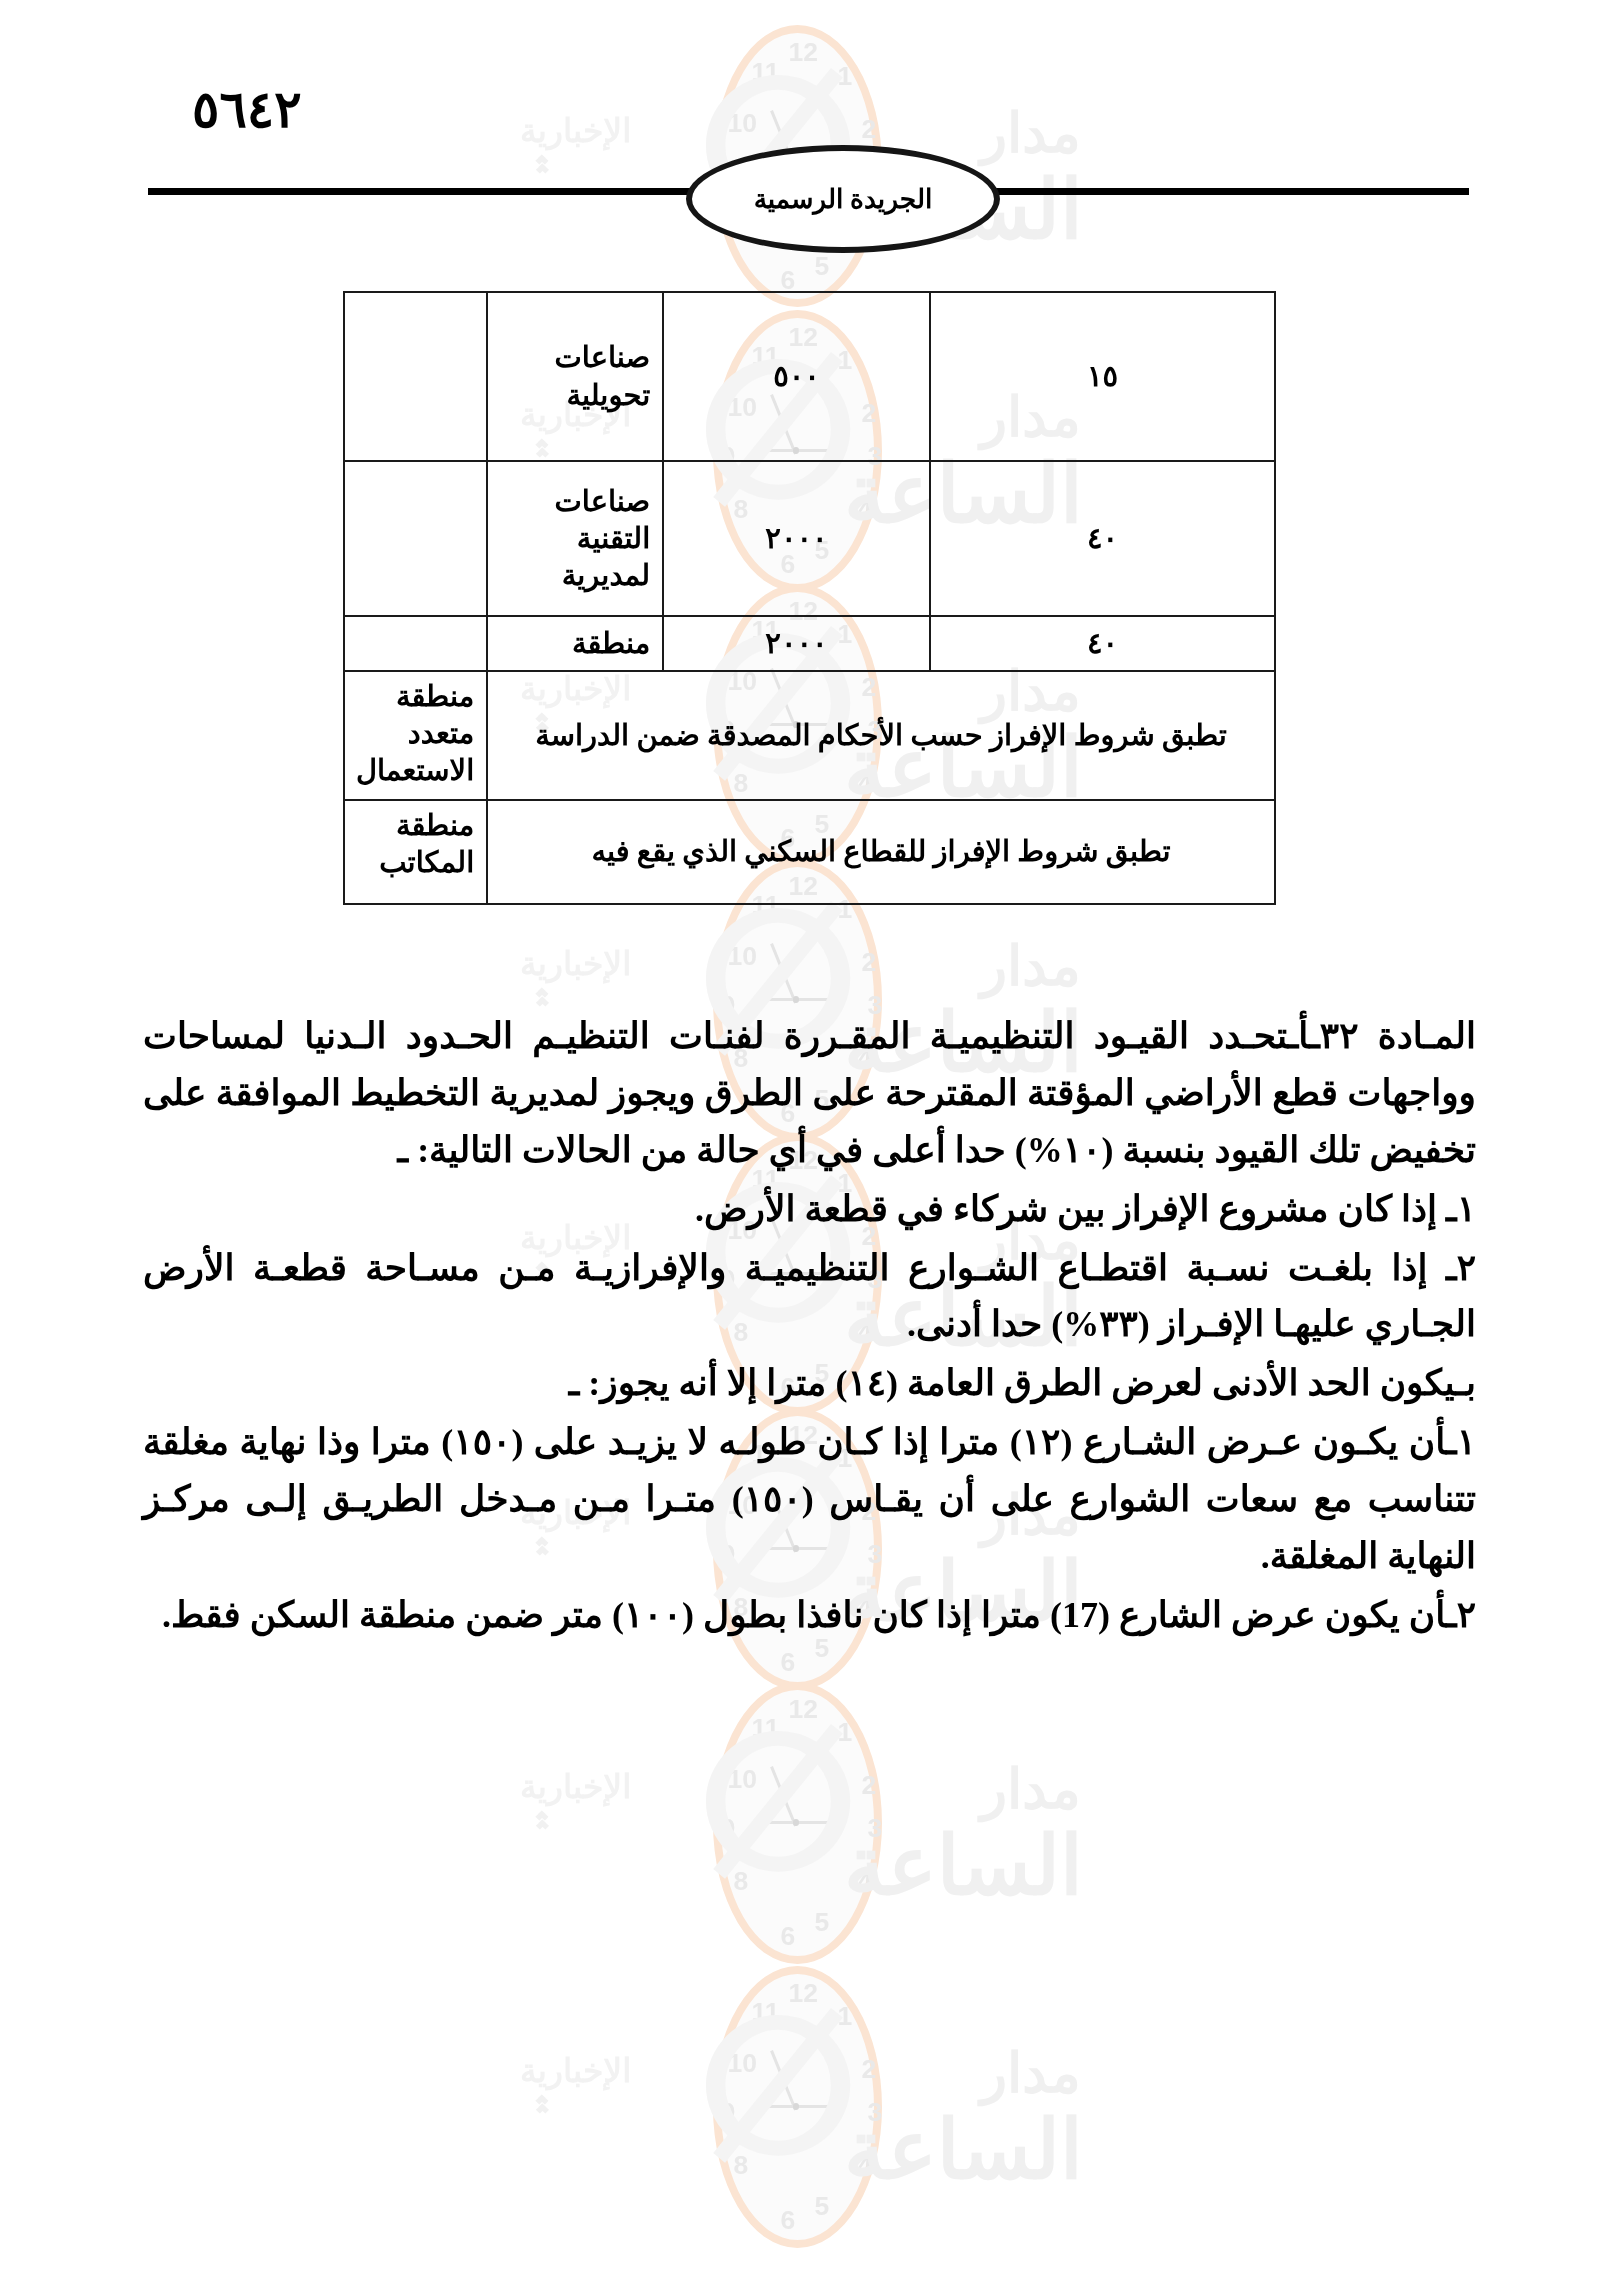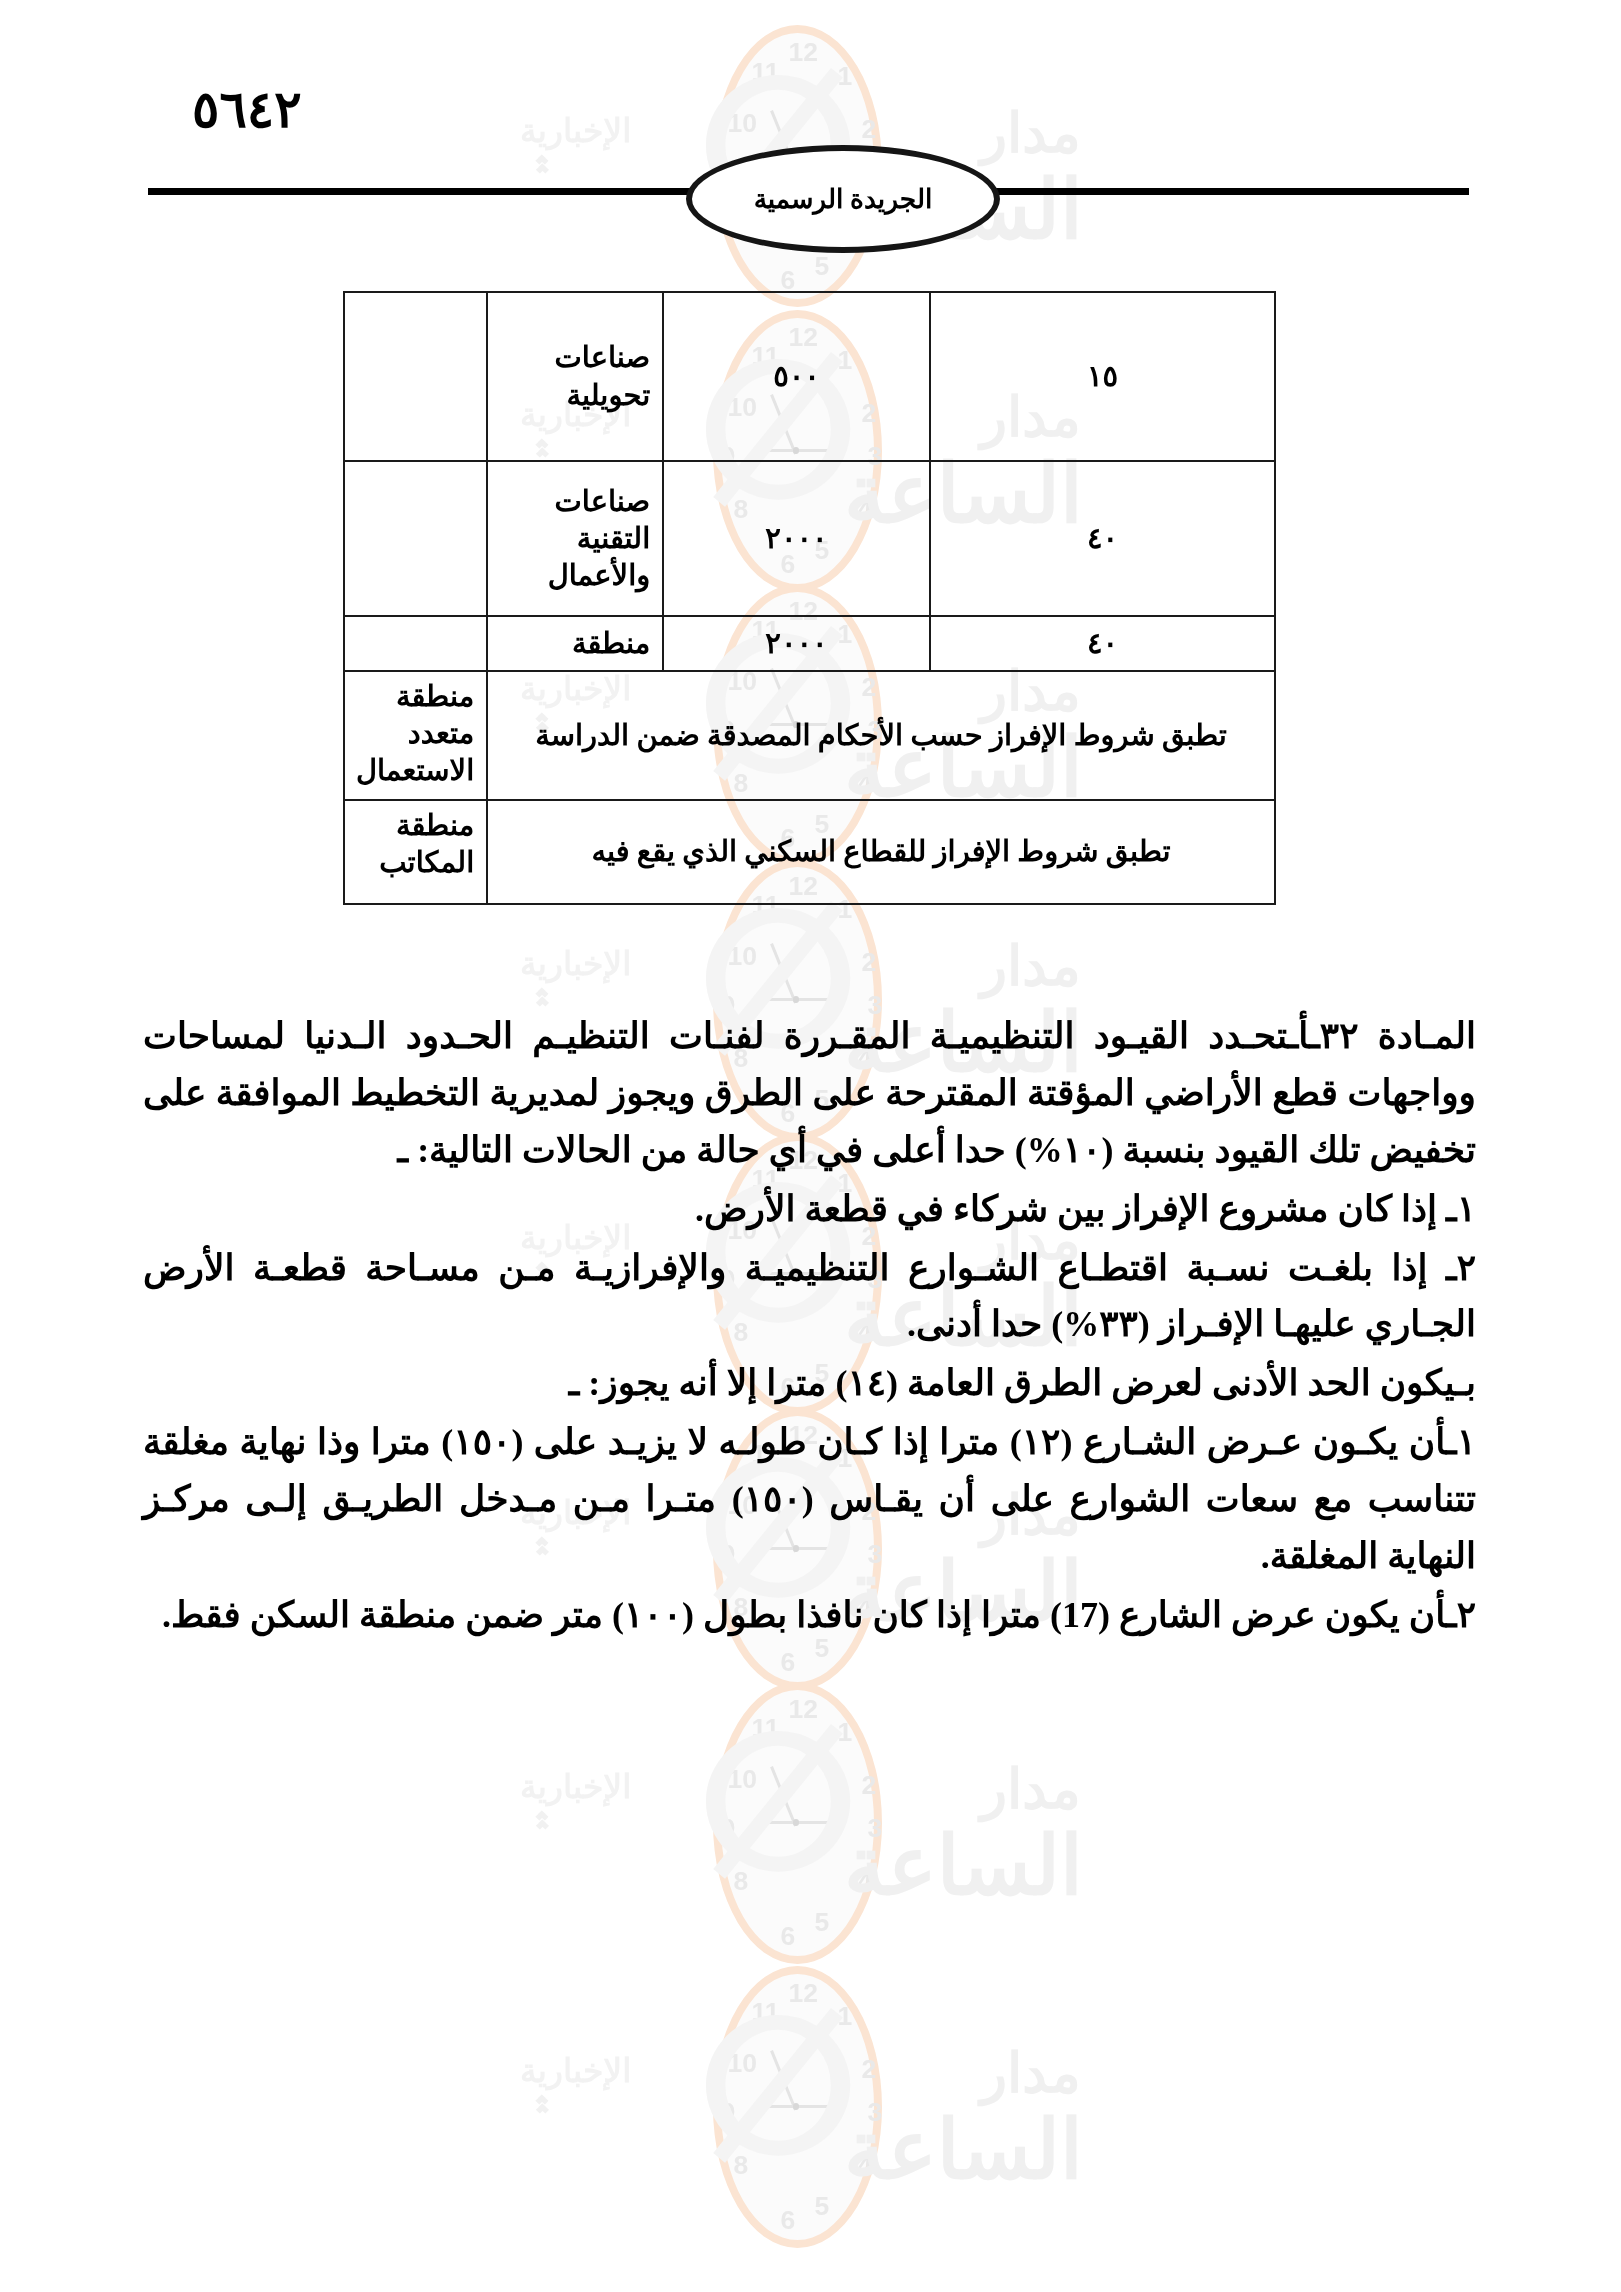--- a/index.html
+++ b/index.html
@@ -494,21 +494,21 @@
         <tbody>
           <tr class="row-tall">
             <td class="c-num" rowspan="1">١٥</td>
             <td class="c-num">٥٠٠</td>
             <td class="c-type">صناعات تحويلية</td>
             <td class="c-zone"></td>
           </tr>
           <tr class="row-mid">
             <td class="c-num">٤٠</td>
             <td class="c-num">٢٠٠٠</td>
-            <td class="c-type">صناعات التقنية والأعمال</td>
+            <td class="c-type">صناعات التقنية لمديرية</td>
             <td class="c-zone"></td>
           </tr>
           <tr class="row-short">
             <td class="c-num">٤٠</td>
             <td class="c-num">٢٠٠٠</td>
             <td class="c-type">منطقة</td>
             <td class="c-zone"></td>
           </tr>
           <tr class="row-note-a">
             <td class="c-note" colspan="3">تطبق شروط الإفراز حسب الأحكام المصدقة ضمن الدراسة</td>

